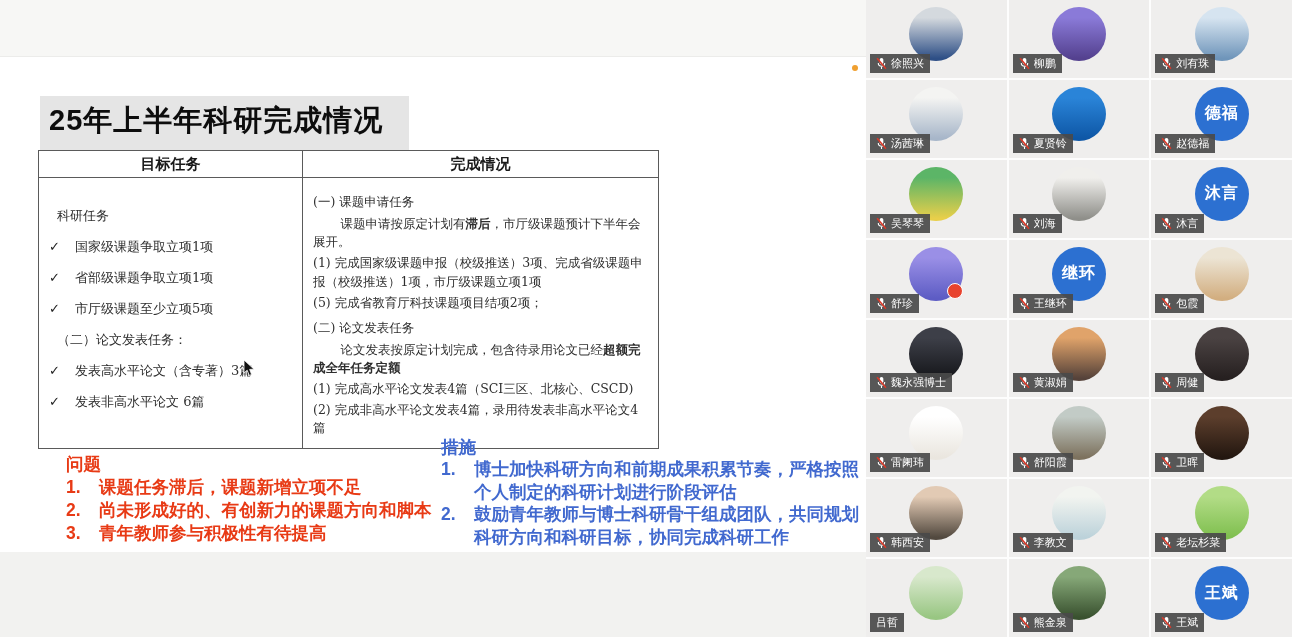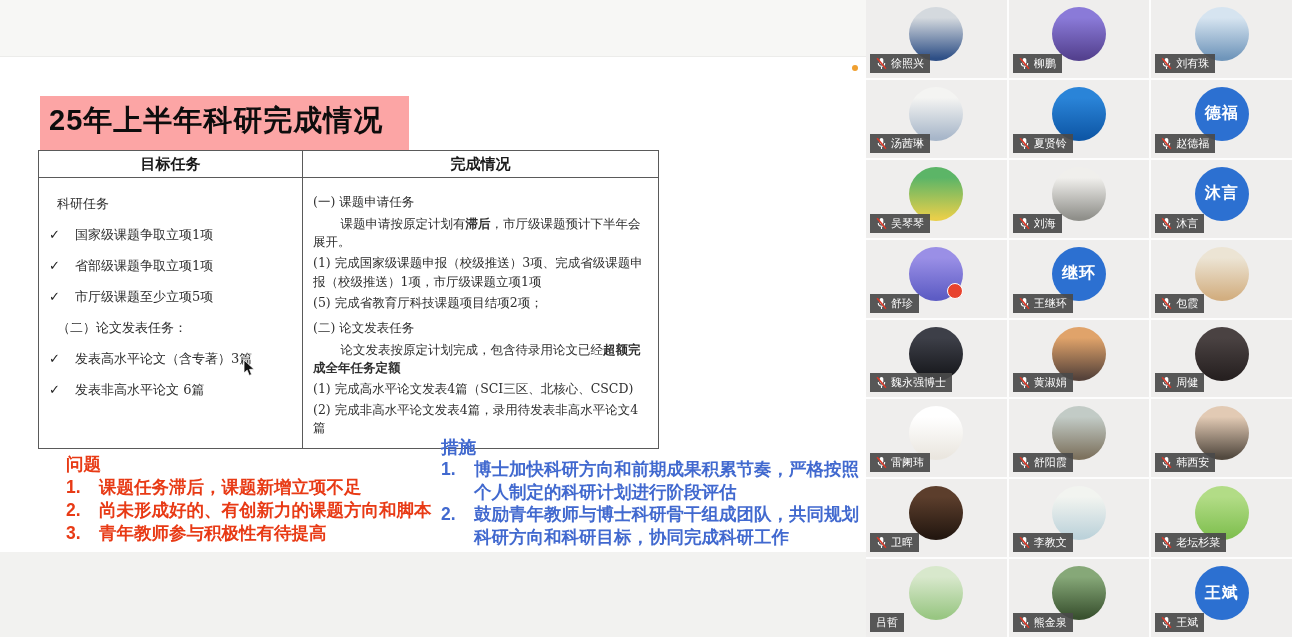--- a/index.html
+++ b/index.html
@@ -6,27 +6,27 @@
   html,body { width:1292px; height:637px; overflow:hidden; background:#fff;
               font-family:"Liberation Sans", sans-serif; }
   .app { display:flex; width:1292px; height:637px; }
 
   
   .screen-share { position:relative; width:866px; height:637px; background:#ffffff; flex:none; }
   .top-strip    { position:absolute; left:0; top:0; width:100%; height:57px; background:#f7f7f5; border-bottom:1px solid #ececea; }
   .bottom-strip { position:absolute; left:0; top:552px; width:100%; height:85px; background:#f2f2f0; }
   .notif-dot { position:absolute; left:852px; top:65px; width:6px; height:6px; border-radius:50%; background:#f0a030; }
 
-  .slide-title { position:absolute; left:40px; top:96px; background:#fca5a5; color:#0d0d0d;
+  .slide-title { position:absolute; left:40px; top:96px; background:#e5e5e5; color:#0d0d0d;
                  font-size:29px; font-weight:bold; padding:5px 26px 9px 9px; letter-spacing:1px; }
 
   .res-table { position:absolute; left:38px; top:150px; width:621px; height:299px;
                border:1px solid #5a5a5a; display:flex; font-family:"DejaVu Serif", serif; }
   .col { height:100%; display:flex; flex-direction:column; }
-  .col-left  { width:264px; border-right:1px solid #5a5a5a; }
+  .col-left  { width:264px; border-right:1px solid #5a5a5a;gap:12px; }
   .col-right { flex:1; }
   .th { height:27px; line-height:27px; text-align:center; font-weight:bold; font-size:15px;
         border-bottom:1px solid #5a5a5a; color:#1a1a1a; }
   .cell { flex:1; padding:8px 10px; color:#2e2e2e; }
   .lrow { font-size:13px; margin-top:9px; margin-bottom:13px; display:flex; align-items:baseline; }
   .lrow .chk { width:26px; flex:none; font-size:13px; color:#222; }
   .lrow.nochk { margin-left:8px; }
   .rblock { font-size:12.5px; line-height:1.45; color:#2e2e2e; }
   .rblock.h { margin:7px 0 4px 0; }
   .rblock.p { text-indent:2.2em; margin:2px 0; }
@@ -355,44 +355,44 @@
           <svg class="mic" viewBox="0 0 12 14">
             <rect x="4" y="1" width="4" height="7" rx="2" fill="#fff"></rect>
             <path d="M2.5 6.5 a3.5 3.5 0 0 0 7 0" stroke="#fff" stroke-width="1.2" fill="none"></path>
             <line x1="6" y1="10.5" x2="6" y2="13" stroke="#fff" stroke-width="1.2"></line>
             <line x1="1.2" y1="1.2" x2="10.8" y2="12.8" stroke="#d83a2a" stroke-width="1.8"></line>
           </svg>
           <span class="pname">舒阳霞</span>
         </div>
       </div>
       <div class="tile">
+        <div class="avatar" style="background: linear-gradient(rgb(92, 62, 44) 20%, rgb(35, 23, 16) 95%);"></div>
+        <div class="name-tag">
+          <svg class="mic" viewBox="0 0 12 14">
+            <rect x="4" y="1" width="4" height="7" rx="2" fill="#fff"></rect>
+            <path d="M2.5 6.5 a3.5 3.5 0 0 0 7 0" stroke="#fff" stroke-width="1.2" fill="none"></path>
+            <line x1="6" y1="10.5" x2="6" y2="13" stroke="#fff" stroke-width="1.2"></line>
+            <line x1="1.2" y1="1.2" x2="10.8" y2="12.8" stroke="#d83a2a" stroke-width="1.8"></line>
+          </svg>
+          <span class="pname">卫晖</span>
+        </div>
+      </div>
+      <div class="tile">
         <div class="avatar" style="background: linear-gradient(rgb(226, 202, 180) 20%, rgb(82, 73, 63) 95%);"></div>
         <div class="name-tag">
           <svg class="mic" viewBox="0 0 12 14">
             <rect x="4" y="1" width="4" height="7" rx="2" fill="#fff"></rect>
             <path d="M2.5 6.5 a3.5 3.5 0 0 0 7 0" stroke="#fff" stroke-width="1.2" fill="none"></path>
             <line x1="6" y1="10.5" x2="6" y2="13" stroke="#fff" stroke-width="1.2"></line>
             <line x1="1.2" y1="1.2" x2="10.8" y2="12.8" stroke="#d83a2a" stroke-width="1.8"></line>
           </svg>
           <span class="pname">韩西安</span>
         </div>
       </div>
       <div class="tile">
-        <div class="avatar" style="background: linear-gradient(rgb(92, 62, 44) 20%, rgb(35, 23, 16) 95%);"></div>
-        <div class="name-tag">
-          <svg class="mic" viewBox="0 0 12 14">
-            <rect x="4" y="1" width="4" height="7" rx="2" fill="#fff"></rect>
-            <path d="M2.5 6.5 a3.5 3.5 0 0 0 7 0" stroke="#fff" stroke-width="1.2" fill="none"></path>
-            <line x1="6" y1="10.5" x2="6" y2="13" stroke="#fff" stroke-width="1.2"></line>
-            <line x1="1.2" y1="1.2" x2="10.8" y2="12.8" stroke="#d83a2a" stroke-width="1.8"></line>
-          </svg>
-          <span class="pname">卫晖</span>
-        </div>
-      </div>
-      <div class="tile">
         <div class="avatar" style="background: linear-gradient(rgb(242, 244, 240) 20%, rgb(188, 210, 218) 95%);"></div>
         <div class="name-tag">
           <svg class="mic" viewBox="0 0 12 14">
             <rect x="4" y="1" width="4" height="7" rx="2" fill="#fff"></rect>
             <path d="M2.5 6.5 a3.5 3.5 0 0 0 7 0" stroke="#fff" stroke-width="1.2" fill="none"></path>
             <line x1="6" y1="10.5" x2="6" y2="13" stroke="#fff" stroke-width="1.2"></line>
             <line x1="1.2" y1="1.2" x2="10.8" y2="12.8" stroke="#d83a2a" stroke-width="1.8"></line>
           </svg>
           <span class="pname">李教文</span>
         </div>

